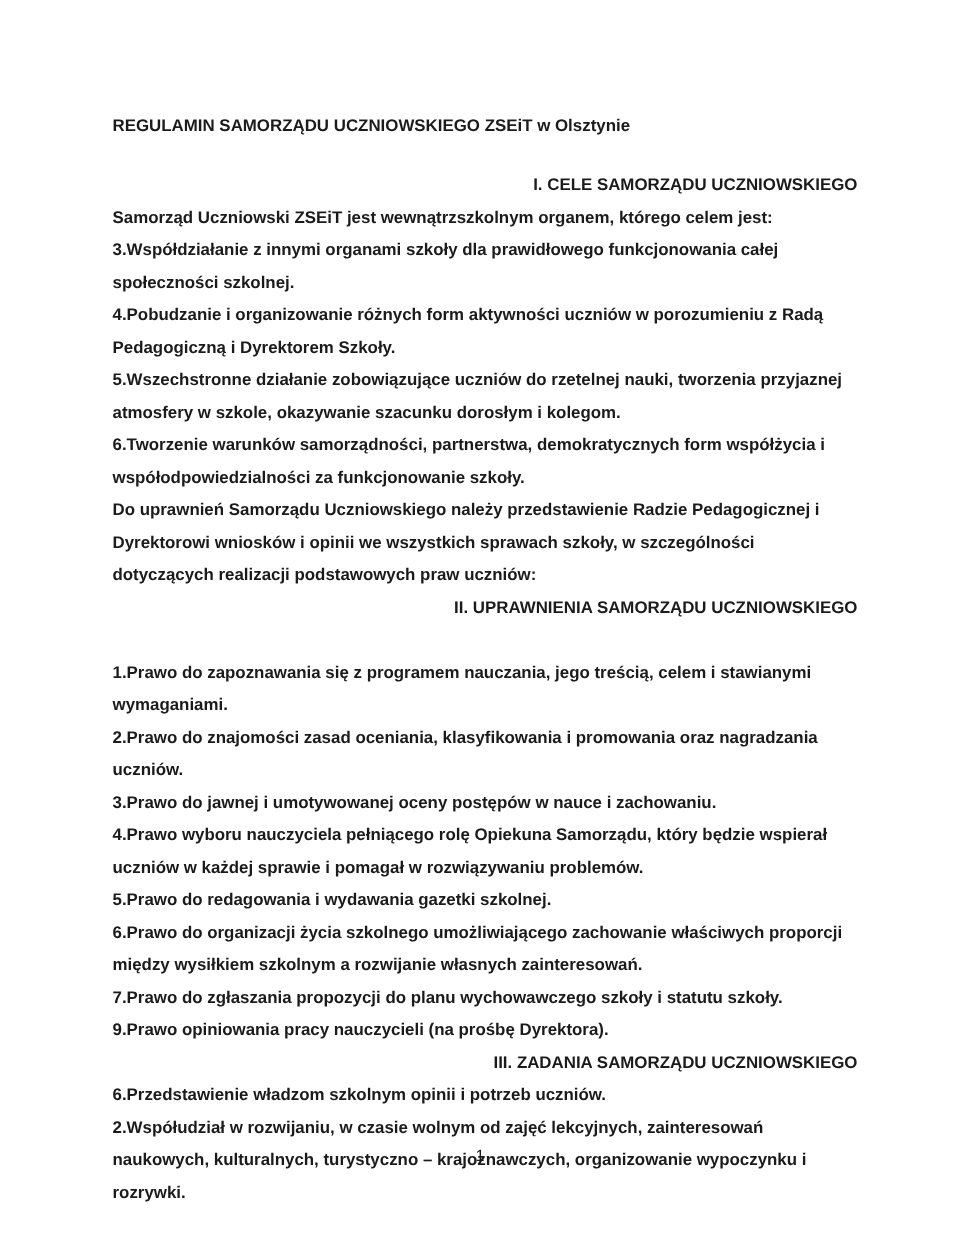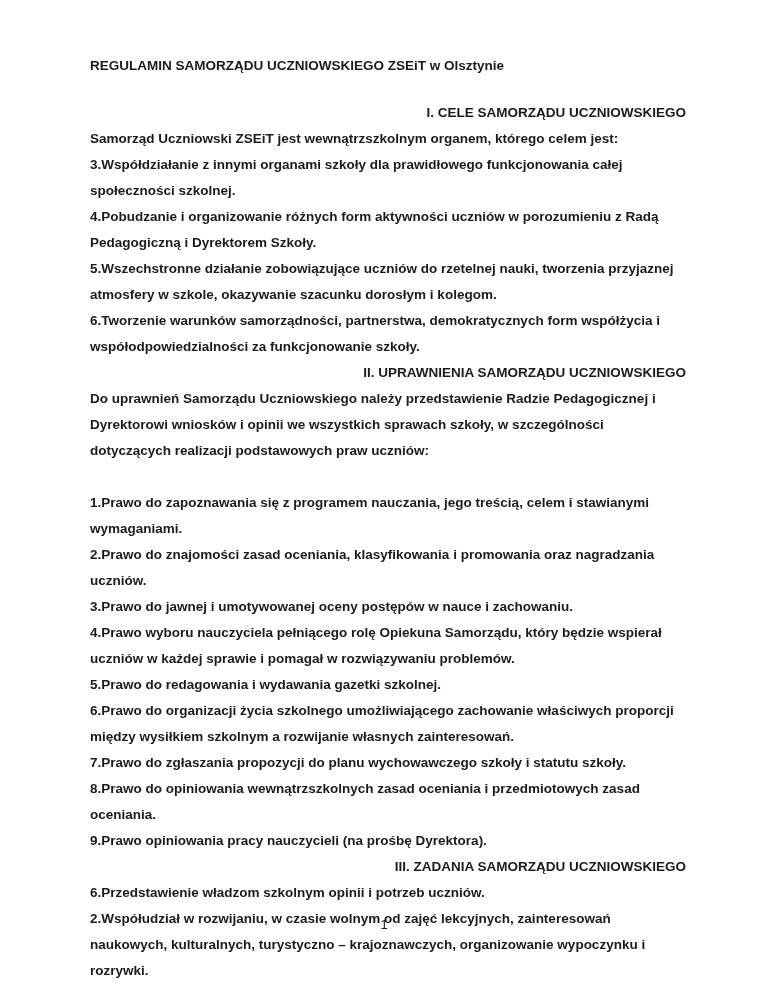--- a/index.html
+++ b/index.html
@@ -7,21 +7,21 @@
     padding: 0;
     background: #ffffff;
   }
   .page {
     position: relative;
     width: 768px;
     height: 994px;
     margin: 0 auto;
     box-sizing: border-box;
     background: #ffffff;
-    padding: 53px 82px 0 90px;
+    padding: 88px 82px 0 90px;
     font-family: "Liberation Sans", "DejaVu Sans", sans-serif;
     font-size: 13.5px;
     line-height: 26px;
     color: #1b1b1b;
     overflow: hidden;
   }
   .doc-title {
     font-size: 13.5px;
     line-height: 26px;
     font-weight: 700;
@@ -61,31 +61,30 @@
 <div class="page">
   <h1 class="doc-title">REGULAMIN SAMORZĄDU UCZNIOWSKIEGO ZSEiT w Olsztynie</h1>
 
   <div id="blocks" class="doc-blocks">
       <p class="block heading">I. CELE SAMORZĄDU UCZNIOWSKIEGO</p>
       <p class="block paragraph">Samorząd Uczniowski ZSEiT jest wewnątrzszkolnym organem, którego celem jest:</p>
       <p class="block paragraph">3.Współdziałanie z innymi organami szkoły dla prawidłowego funkcjonowania całej społeczności szkolnej.</p>
       <p class="block paragraph">4.Pobudzanie i organizowanie różnych form aktywności uczniów w porozumieniu z Radą Pedagogiczną i Dyrektorem Szkoły.</p>
       <p class="block paragraph">5.Wszechstronne działanie zobowiązujące uczniów do rzetelnej nauki, tworzenia przyjaznej atmosfery w szkole, okazywanie szacunku dorosłym i kolegom.</p>
       <p class="block paragraph">6.Tworzenie warunków samorządności, partnerstwa, demokratycznych form współżycia i współodpowiedzialności za funkcjonowanie szkoły.</p>
+      <p class="block paragraph">Do uprawnień Samorządu Uczniowskiego należy przedstawienie Radzie Pedagogicznej i Dyrektorowi wniosków i opinii we wszystkich sprawach szkoły, w szczególności dotyczących realizacji podstawowych praw uczniów:</p>
       <p class="block heading">II. UPRAWNIENIA SAMORZĄDU UCZNIOWSKIEGO</p>
-      <p class="block paragraph">Do uprawnień Samorządu Uczniowskiego należy przedstawienie Radzie Pedagogicznej i Dyrektorowi wniosków i opinii we wszystkich sprawach szkoły, w szczególności dotyczących realizacji podstawowych praw uczniów:</p>
       <p class="block spacer"></p>
       <p class="block paragraph">1.Prawo do zapoznawania się z programem nauczania, jego treścią, celem i stawianymi wymaganiami.</p>
       <p class="block paragraph">2.Prawo do znajomości zasad oceniania, klasyfikowania i promowania oraz nagradzania uczniów.</p>
       <p class="block paragraph">3.Prawo do jawnej i umotywowanej oceny postępów w nauce i zachowaniu.</p>
       <p class="block paragraph">4.Prawo wyboru nauczyciela pełniącego rolę Opiekuna Samorządu, który będzie wspierał uczniów w każdej sprawie i pomagał w rozwiązywaniu problemów.</p>
       <p class="block paragraph">5.Prawo do redagowania i wydawania gazetki szkolnej.</p>
       <p class="block paragraph">6.Prawo do organizacji życia szkolnego umożliwiającego zachowanie właściwych proporcji między wysiłkiem szkolnym a rozwijanie własnych zainteresowań.</p>
       <p class="block paragraph">7.Prawo do zgłaszania propozycji do planu wychowawczego szkoły i statutu szkoły.</p>
-      <p class="block paragraph">8.Prawo do opiniowania wewnątrzszkolnych zasad oceniania i przedmiotowych zasad oceniania.</p>
       <p class="block paragraph">9.Prawo opiniowania pracy nauczycieli (na prośbę Dyrektora).</p>
       <p class="block heading">III. ZADANIA SAMORZĄDU UCZNIOWSKIEGO</p>
       <p class="block paragraph">6.Przedstawienie władzom szkolnym opinii i potrzeb uczniów.</p>
       <p class="block paragraph">2.Współudział w rozwijaniu, w czasie wolnym od zajęć lekcyjnych, zainteresowań naukowych, kulturalnych, turystyczno – krajoznawczych, organizowanie wypoczynku i rozrywki.</p>
     </div>
 
   <div class="page-footer">1</div>
 </div>
 
 </body></html>

